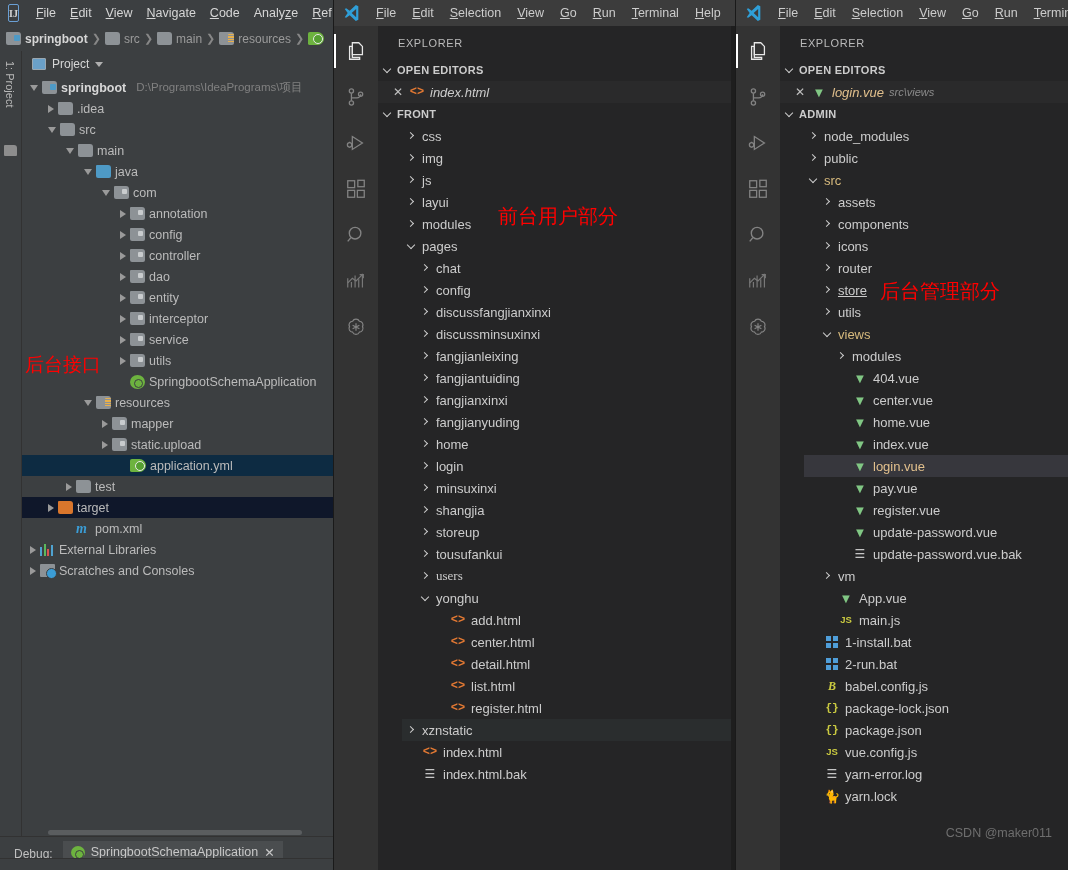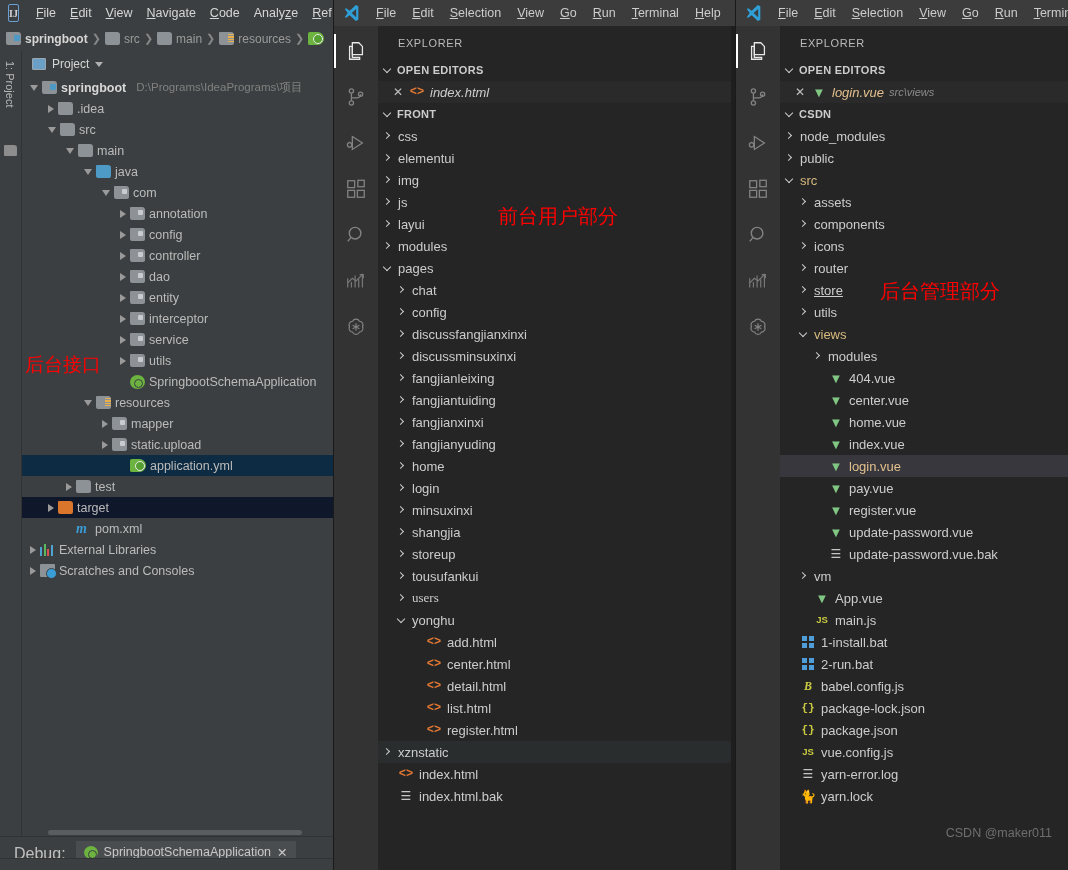--- a/index.html
+++ b/index.html
@@ -96,21 +96,21 @@
   .ic-scratch::after { content:''; position:absolute; right:-2px; bottom:-2px; width:9px; height:9px; background:#3b9dd6; border-radius:50%; border:1.5px solid #3c3f41;}
 
   .tlabel { color: #bbbbbb; }
   .tlabel.bold { font-weight: bold; color: #d8d8d8; }
   .tpath { color: #808080; font-size: 11.5px; margin-left: 6px; }
 
   .idea-hscroll { position:absolute; left:22px; right:0; bottom:0; height:8px; }
   .idea-hscroll i { display:block; height:5px; background:#5a5d5f; border-radius:3px; width:88%; margin: 2px 0 0 4px;}
 
   .idea-statusbar { height: 34px; background:#3c3f41; border-top:1px solid #323232; display:flex; align-items:center; padding-left:14px; gap:10px;}
-  .dbg-label { font-size:16px; color:#c0c0c0; }
+  .dbg-label { font-size:12px; color:#c0c0c0; }
   .dbg-tab { display:flex; align-items:center; gap:6px; background:#4a4d4f; padding:4px 8px 5px; border-bottom:2px solid #9a9a9a; }
   .dbg-tab span { font-size:12.5px; color:#c8c8c8; }
   .dbg-x { color:#909090; font-size:12px; }
   .idea-footrow { position:absolute; bottom:0; left:0; right:0; height:12px; background:#3c3f41; border-top:1px solid #323232;}
 
   
   .vsc { height: 870px; background:#1e1e1e; color:#cccccc; position:relative; display:flex; flex-direction:column; }
   .vsc-mid { width: 402px; border-left:1px solid #1a1a1a;}
   .vsc-right { width: 333px; border-left:1px solid #1a1a1a;}
 
@@ -131,21 +131,21 @@
 
   .sidebar { flex:1; background:#252526; min-width:0; display:flex; flex-direction:column; position:relative;}
   .sb-title { height:33px; display:flex; align-items:center; padding-left:20px; font-size:11px; letter-spacing:.6px; color:#bbbbbb; flex:none;}
   .sec-head { height:22px; display:flex; align-items:center; gap:4px; padding-left:4px; font-size:11px; font-weight:bold; color:#cccccc; letter-spacing:.3px; flex:none;}
   .chev { width:11px; height:11px; flex:none; display:inline-block; position:relative;}
   .chev::before { content:''; position:absolute; left:2px; top:2.5px; width:5px; height:5px; border-right:1.3px solid #cccccc; border-bottom:1.3px solid #cccccc; transform:rotate(-45deg);}
   .chev.down::before { transform:rotate(45deg); left:2px; top:1.5px;}
 
   .oe-row { height:22px; display:flex; align-items:center; gap:5px; padding-left:14px; background:#2a2a2b; font-size:13px; flex:none;}
   .oe-x { color:#c0c0c0; font-size:12px; width:12px; text-align:center;}
-  .ftree { flex:1; overflow:hidden; font-size:13px; }
+  .ftree { flex:1; overflow:hidden; font-size:13px; margin-left:24px;}
   .frow { height:22px; display:flex; align-items:center; gap:5px; white-space:nowrap; position:relative;}
   .frow.hover { background:#2a2d2e; }
   .frow.sel { background:#37373d; }
   .fname { color:#cccccc; }
   .fname.folder-open { color:#d7ba7d; }
   .fname.sel-amber { color:#e2c08d; }
   .fname.italic { font-style:italic; }
 
   
   .vi { width:16px; height:16px; flex:none; display:flex; align-items:center; justify-content:center; font-size:11px; font-weight:bold; line-height:1;}
@@ -477,26 +477,20 @@
             <div class="frow" style="padding-left: 4px;">
               <span class="chev-r" style="width:11px;height:11px;position:relative;display:inline-block;flex:none;">
                 <span style="position:absolute;left:2px;top:2.5px;width:5px;height:5px;border-right:1.3px solid #cccccc;border-top:1.3px solid #cccccc;transform:rotate(45deg);display:block;"></span>
               </span>
               <span class="fname">css</span>
             </div>
             <div class="frow" style="padding-left: 4px;">
               <span class="chev-r" style="width:11px;height:11px;position:relative;display:inline-block;flex:none;">
                 <span style="position:absolute;left:2px;top:2.5px;width:5px;height:5px;border-right:1.3px solid #cccccc;border-top:1.3px solid #cccccc;transform:rotate(45deg);display:block;"></span>
               </span>
-              <span class="fname">elementui</span>
-            </div>
-            <div class="frow" style="padding-left: 4px;">
-              <span class="chev-r" style="width:11px;height:11px;position:relative;display:inline-block;flex:none;">
-                <span style="position:absolute;left:2px;top:2.5px;width:5px;height:5px;border-right:1.3px solid #cccccc;border-top:1.3px solid #cccccc;transform:rotate(45deg);display:block;"></span>
-              </span>
               <span class="fname">img</span>
             </div>
             <div class="frow" style="padding-left: 4px;">
               <span class="chev-r" style="width:11px;height:11px;position:relative;display:inline-block;flex:none;">
                 <span style="position:absolute;left:2px;top:2.5px;width:5px;height:5px;border-right:1.3px solid #cccccc;border-top:1.3px solid #cccccc;transform:rotate(45deg);display:block;"></span>
               </span>
               <span class="fname">js</span>
             </div>
             <div class="frow" style="padding-left: 4px;">
               <span class="chev-r" style="width:11px;height:11px;position:relative;display:inline-block;flex:none;">
@@ -749,21 +743,21 @@
         </div>
         <div class="oe-row">
           <span class="oe-x">✕</span>
           <span class="vi vi-vue">▼</span>
           <span class="fname italic sel-amber">login.vue</span>
           <span class="fname italic" style="color:#8c8c8c;font-size:11px;">src\views</span>
         </div>
 
         <div class="sec-head">
           <span class="chev down"></span>
-          <span>CSDN</span>
+          <span>ADMIN</span>
         </div>
 
         <div class="ftree" id="va-tree">
             <div class="frow" style="padding-left: 4px;">
               <span class="chev-r" style="width:11px;height:11px;position:relative;display:inline-block;flex:none;">
                 <span style="position:absolute;left:2px;top:2.5px;width:5px;height:5px;border-right:1.3px solid #cccccc;border-top:1.3px solid #cccccc;transform:rotate(45deg);display:block;"></span>
               </span>
               <span class="fname">node_modules</span>
             </div>
             <div class="frow" style="padding-left: 4px;">

